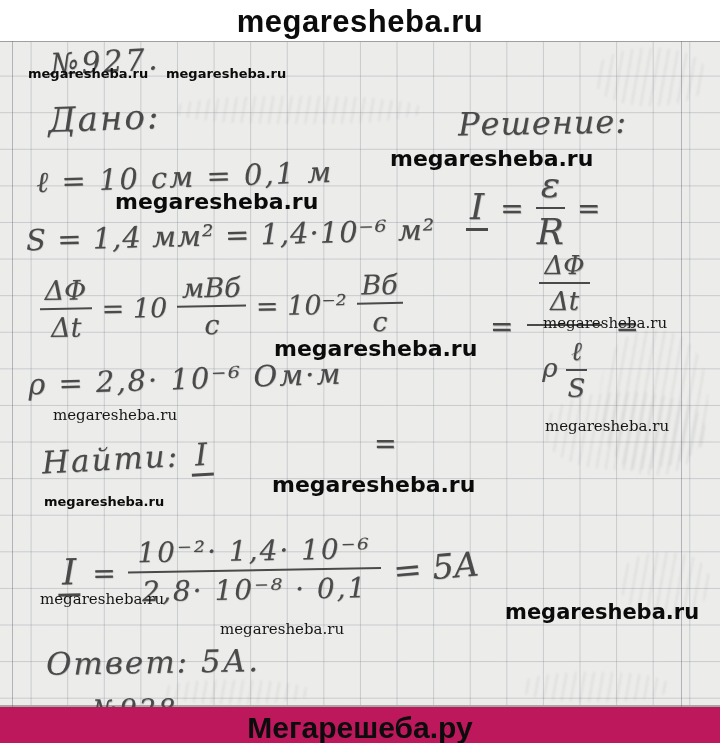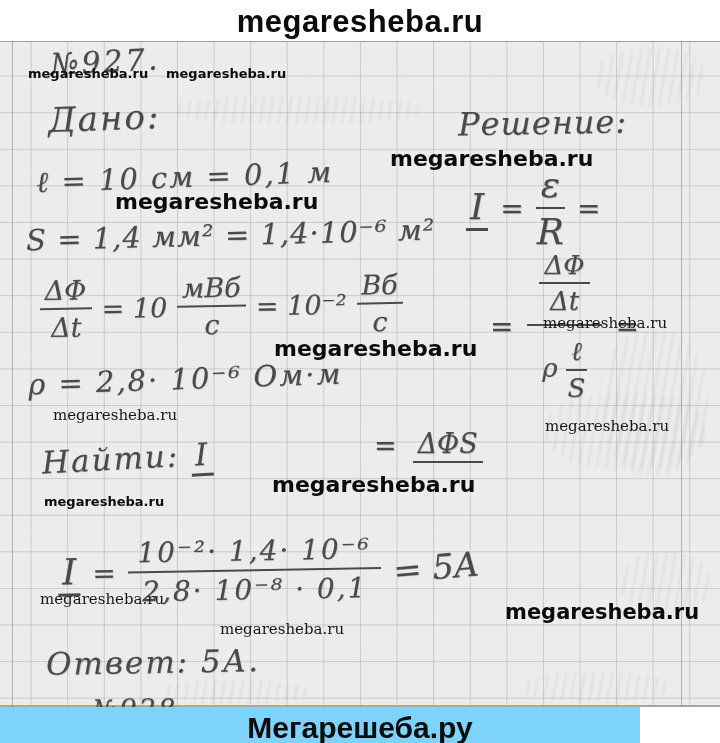--- a/index.html
+++ b/index.html
@@ -4,21 +4,21 @@
 <style>
   html,body{margin:0;padding:0;}
   body{
     width:720px;height:743px;position:relative;overflow:hidden;
     background:#ffffff;font-family:"DejaVu Sans",sans-serif;
   }
   
   .band-top{position:absolute;top:0;left:0;width:720px;height:41px;background:#ffffff;z-index:6;}
   .brand-top{position:absolute;top:4px;left:0;width:720px;text-align:center;
     font-family:"Liberation Sans",sans-serif;font-weight:bold;font-size:31px;color:#0c0c0c;letter-spacing:.5px;}
-  .band-bottom{position:absolute;top:707px;left:0;width:632px;height:36px;background:#7dd3fc;z-index:6;padding-left:8px;}
+  .band-bottom{position:absolute;top:707px;left:0;width:720px;height:36px;background:#be185d;z-index:6;}
   .brand-bottom{position:absolute;top:4px;left:0;width:720px;text-align:center;
     font-family:"Liberation Sans",sans-serif;font-weight:bold;font-size:30px;color:#0c0c0c;}
   
   .page{
     position:absolute;top:41px;left:0;width:720px;height:666px;z-index:0;
     background-color:#ececea;
     background-image:
       linear-gradient(to right, rgba(118,126,140,.30) 1px, transparent 1px),
       linear-gradient(to bottom, rgba(118,126,140,.30) 1px, transparent 1px);
     background-size:36.6px 36.6px;
@@ -165,21 +165,20 @@
 <div class="hw" id="line-rho">ρ = 2,8· 10⁻⁶ Ом·м</div>
 
 <div class="hw" id="najti">
   <span>Найти:</span>
   <span class="ul">I</span>
 </div>
 
 <div class="hw row" id="eq2">
   <span>=</span>
   <span class="fr">
-    <span class="n">ΔΦS</span>
   </span>
 </div>
 
 <div class="hw row" id="calc">
   <span class="ul big">I</span>
   <span>=</span>
   <span class="fr">
     <span class="n">10⁻²· 1,4· 10⁻⁶</span>
     <span class="d">2,8· 10⁻⁸ · 0,1</span>
   </span>

